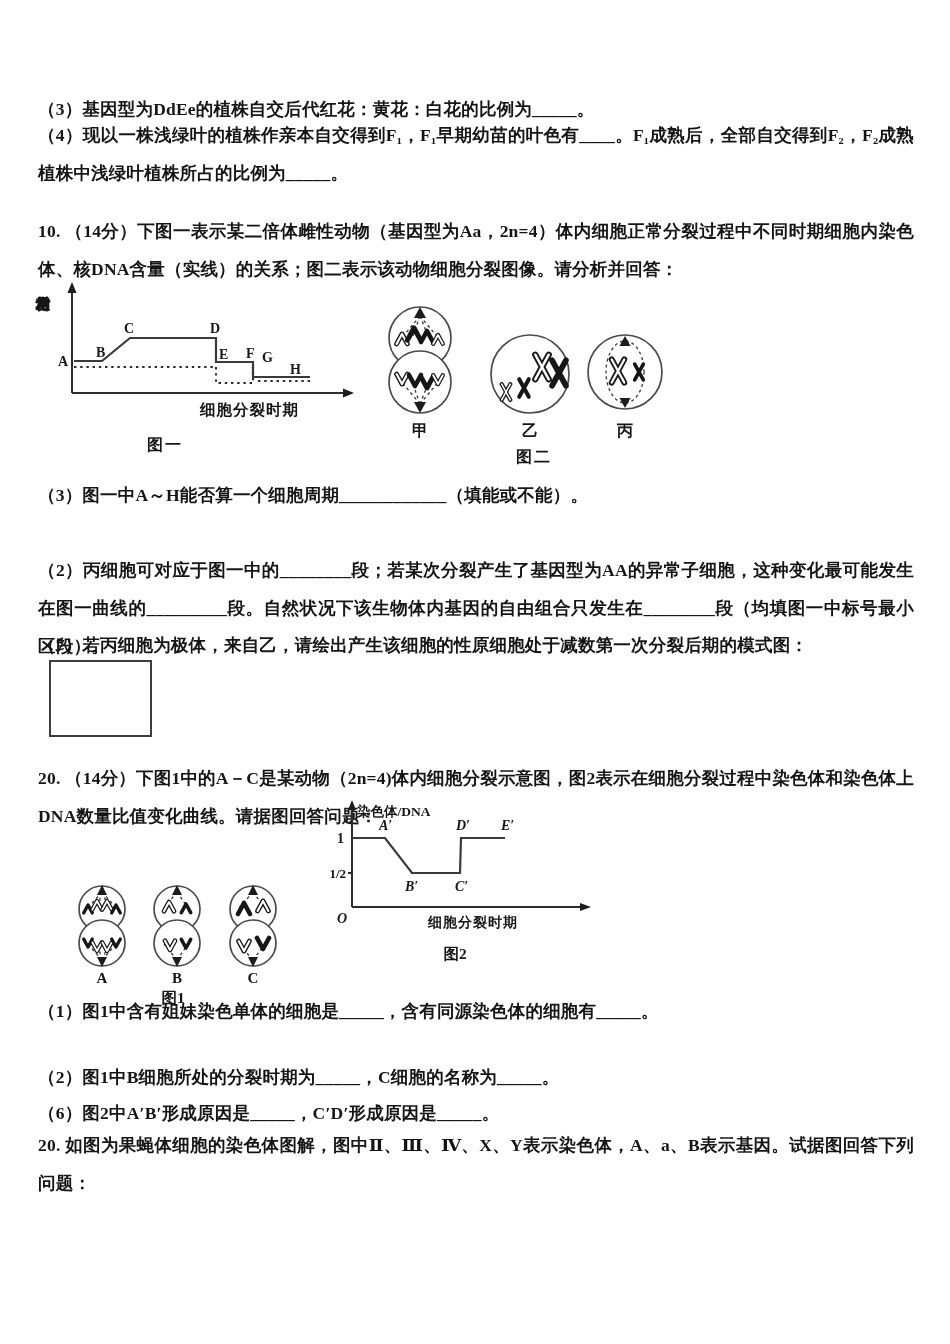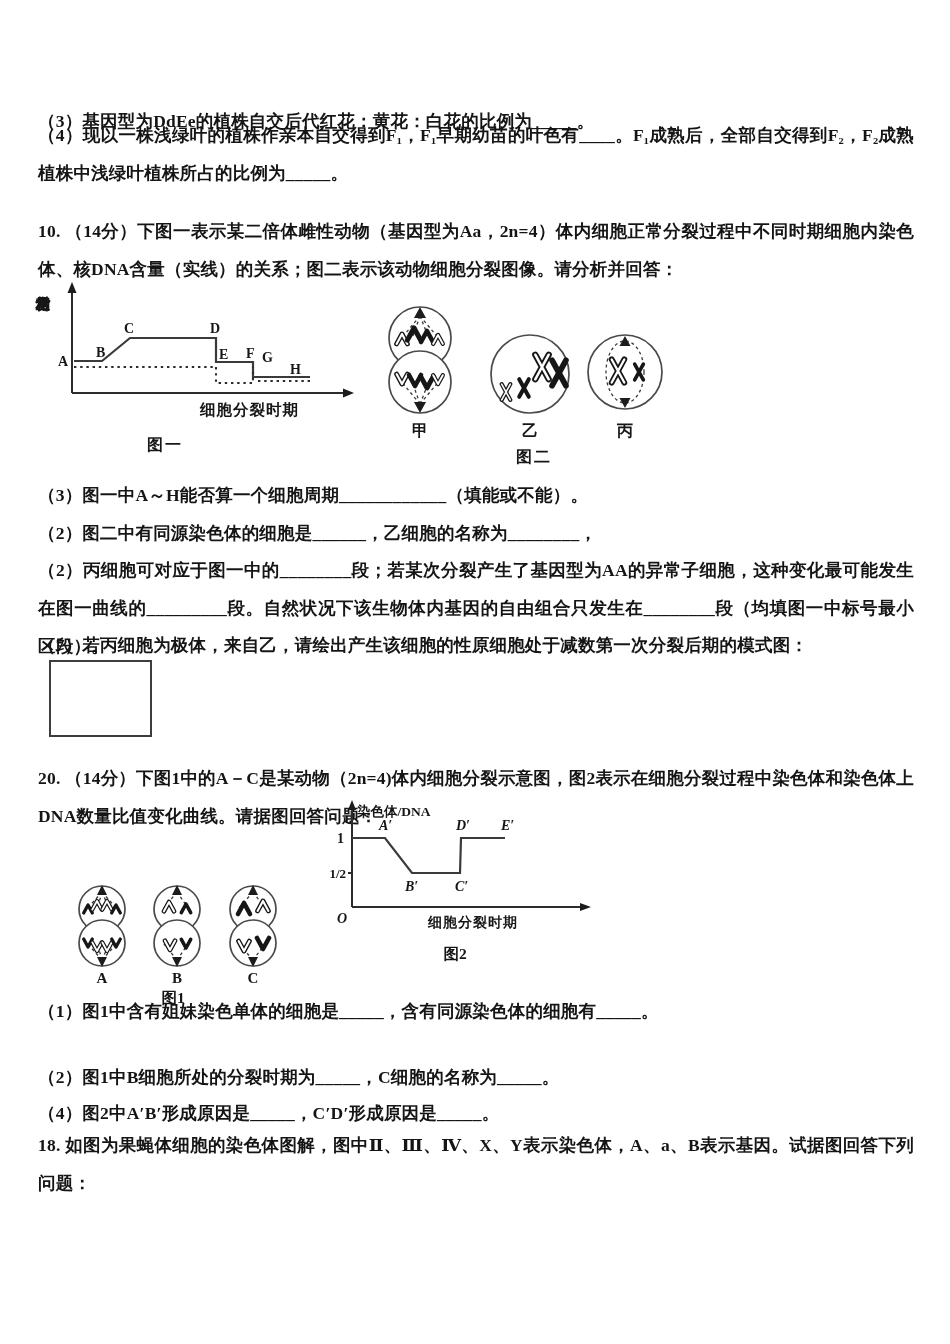--- a/index.html
+++ b/index.html
@@ -24,21 +24,21 @@
   .cellwall { stroke:#4a4a4a; stroke-width:1.7; fill:#ffffff; }
   .spindle { stroke:#3a3a3a; stroke-width:1.3; fill:none; stroke-dasharray:3,3; }
   .pole { fill:#1c1c1c; }
   .vlabel { writing-mode:vertical-rl; text-orientation:upright; }
 </style>
 </head>
 <body>
 
 <div class="page">
 
-  <p class="t" style="top:102px">（3）基因型为DdEe的植株自交后代红花：黄花：白花的比例为_____。</p>
+  <p class="t" style="top:90px">（3）基因型为DdEe的植株自交后代红花：黄花：白花的比例为_____。</p>
   <p class="t" style="top:116px">（4）现以一株浅绿叶的植株作亲本自交得到F₁，F₁早期幼苗的叶色有____。F₁成熟后，全部自交得到F₂，F₂成熟植株中浅绿叶植株所占的比例为_____。</p>
   <p class="t" style="top:212px">10. （14分）下图一表示某二倍体雌性动物（基因型为Aa，2n=4）体内细胞正常分裂过程中不同时期细胞内染色体、核DNA含量（实线）的关系；图二表示该动物细胞分裂图像。请分析并回答：</p>
 
   <div class="fig" style="top:278px;left:32px">
     <svg width="340" height="192" viewBox="0 0 340 192">
       <line class="axis" x1="40" y1="115" x2="40" y2="12"></line>
       <polygon class="pole" points="40,4 35.5,15 44.5,15"></polygon>
       <line class="axis" x1="40" y1="115" x2="314" y2="115"></line>
       <polygon class="pole" points="322,115 311,110.5 311,119.5"></polygon>
       <text class="vlabel" x="11" y="6" font-size="15">相对含量</text>
@@ -119,21 +119,20 @@
       </g>
 
       <text x="42" y="158" font-size="16" text-anchor="middle">甲</text>
       <text x="152" y="158" font-size="16" text-anchor="middle">乙</text>
       <text x="247" y="158" font-size="16" text-anchor="middle">丙</text>
       <text x="156" y="184" font-size="16" text-anchor="middle" letter-spacing="2">图二</text>
     </svg>
   </div>
 
   <p class="t" style="top:476px">（3）图一中A～H能否算一个细胞周期____________（填能或不能）。</p>
-  <p class="t" style="top:514px">（2）图二中有同源染色体的细胞是______，乙细胞的名称为________，</p>
   <p class="t" style="top:551px">（2）丙细胞可对应于图一中的________段；若某次分裂产生了基因型为AA的异常子细胞，这种变化最可能发生在图一曲线的_________段。自然状况下该生物体内基因的自由组合只发生在________段（均填图一中标号最小区段）。</p>
   <p class="t" style="top:626px">（7）若丙细胞为极体，来自乙，请绘出产生该细胞的性原细胞处于减数第一次分裂后期的模式图：</p>
 
   <div class="answer-box"></div>
 
   <p class="t" style="top:759px">20. （14分）下图1中的A－C是某动物（2n=4)体内细胞分裂示意图，图2表示在细胞分裂过程中染色体和染色体上DNA数量比值变化曲线。请据图回答问题：</p>
 
   <div class="fig" style="top:838px;left:40px">
     <svg width="300" height="170" viewBox="0 0 300 170">
 
@@ -203,16 +202,16 @@
       <text x="140" y="98" font-size="14" font-style="italic">C′</text>
       <text x="141" y="37" font-size="14" font-style="italic">D′</text>
       <text x="186" y="37" font-size="14" font-style="italic">E′</text>
       <text x="158" y="134" font-size="14" text-anchor="middle" letter-spacing="1">细胞分裂时期</text>
       <text x="140" y="166" font-size="15.5" text-anchor="middle">图2</text>
     </svg>
   </div>
 
   <p class="t" style="top:992px">（1）图1中含有姐妹染色单体的细胞是_____，含有同源染色体的细胞有_____。</p>
   <p class="t" style="top:1058px">（2）图1中B细胞所处的分裂时期为_____，C细胞的名称为_____。</p>
-  <p class="t" style="top:1094px">（4）图2中A′B′形成原因是_____，C′D′形成原因是_____。</p>
-  <p class="t" style="top:1126px">18. 如图为果蝇体细胞的染色体图解，图中Ⅱ、Ⅲ、Ⅳ、X、Y表示染色体，A、a、B表示基因。试据图回答下列问题：</p>
+  <p class="t" style="top:1094px">（6）图2中A′B′形成原因是_____，C′D′形成原因是_____。</p>
+  <p class="t" style="top:1126px">20. 如图为果蝇体细胞的染色体图解，图中Ⅱ、Ⅲ、Ⅳ、X、Y表示染色体，A、a、B表示基因。试据图回答下列问题：</p>
 
 </div>
 
 </body></html>

